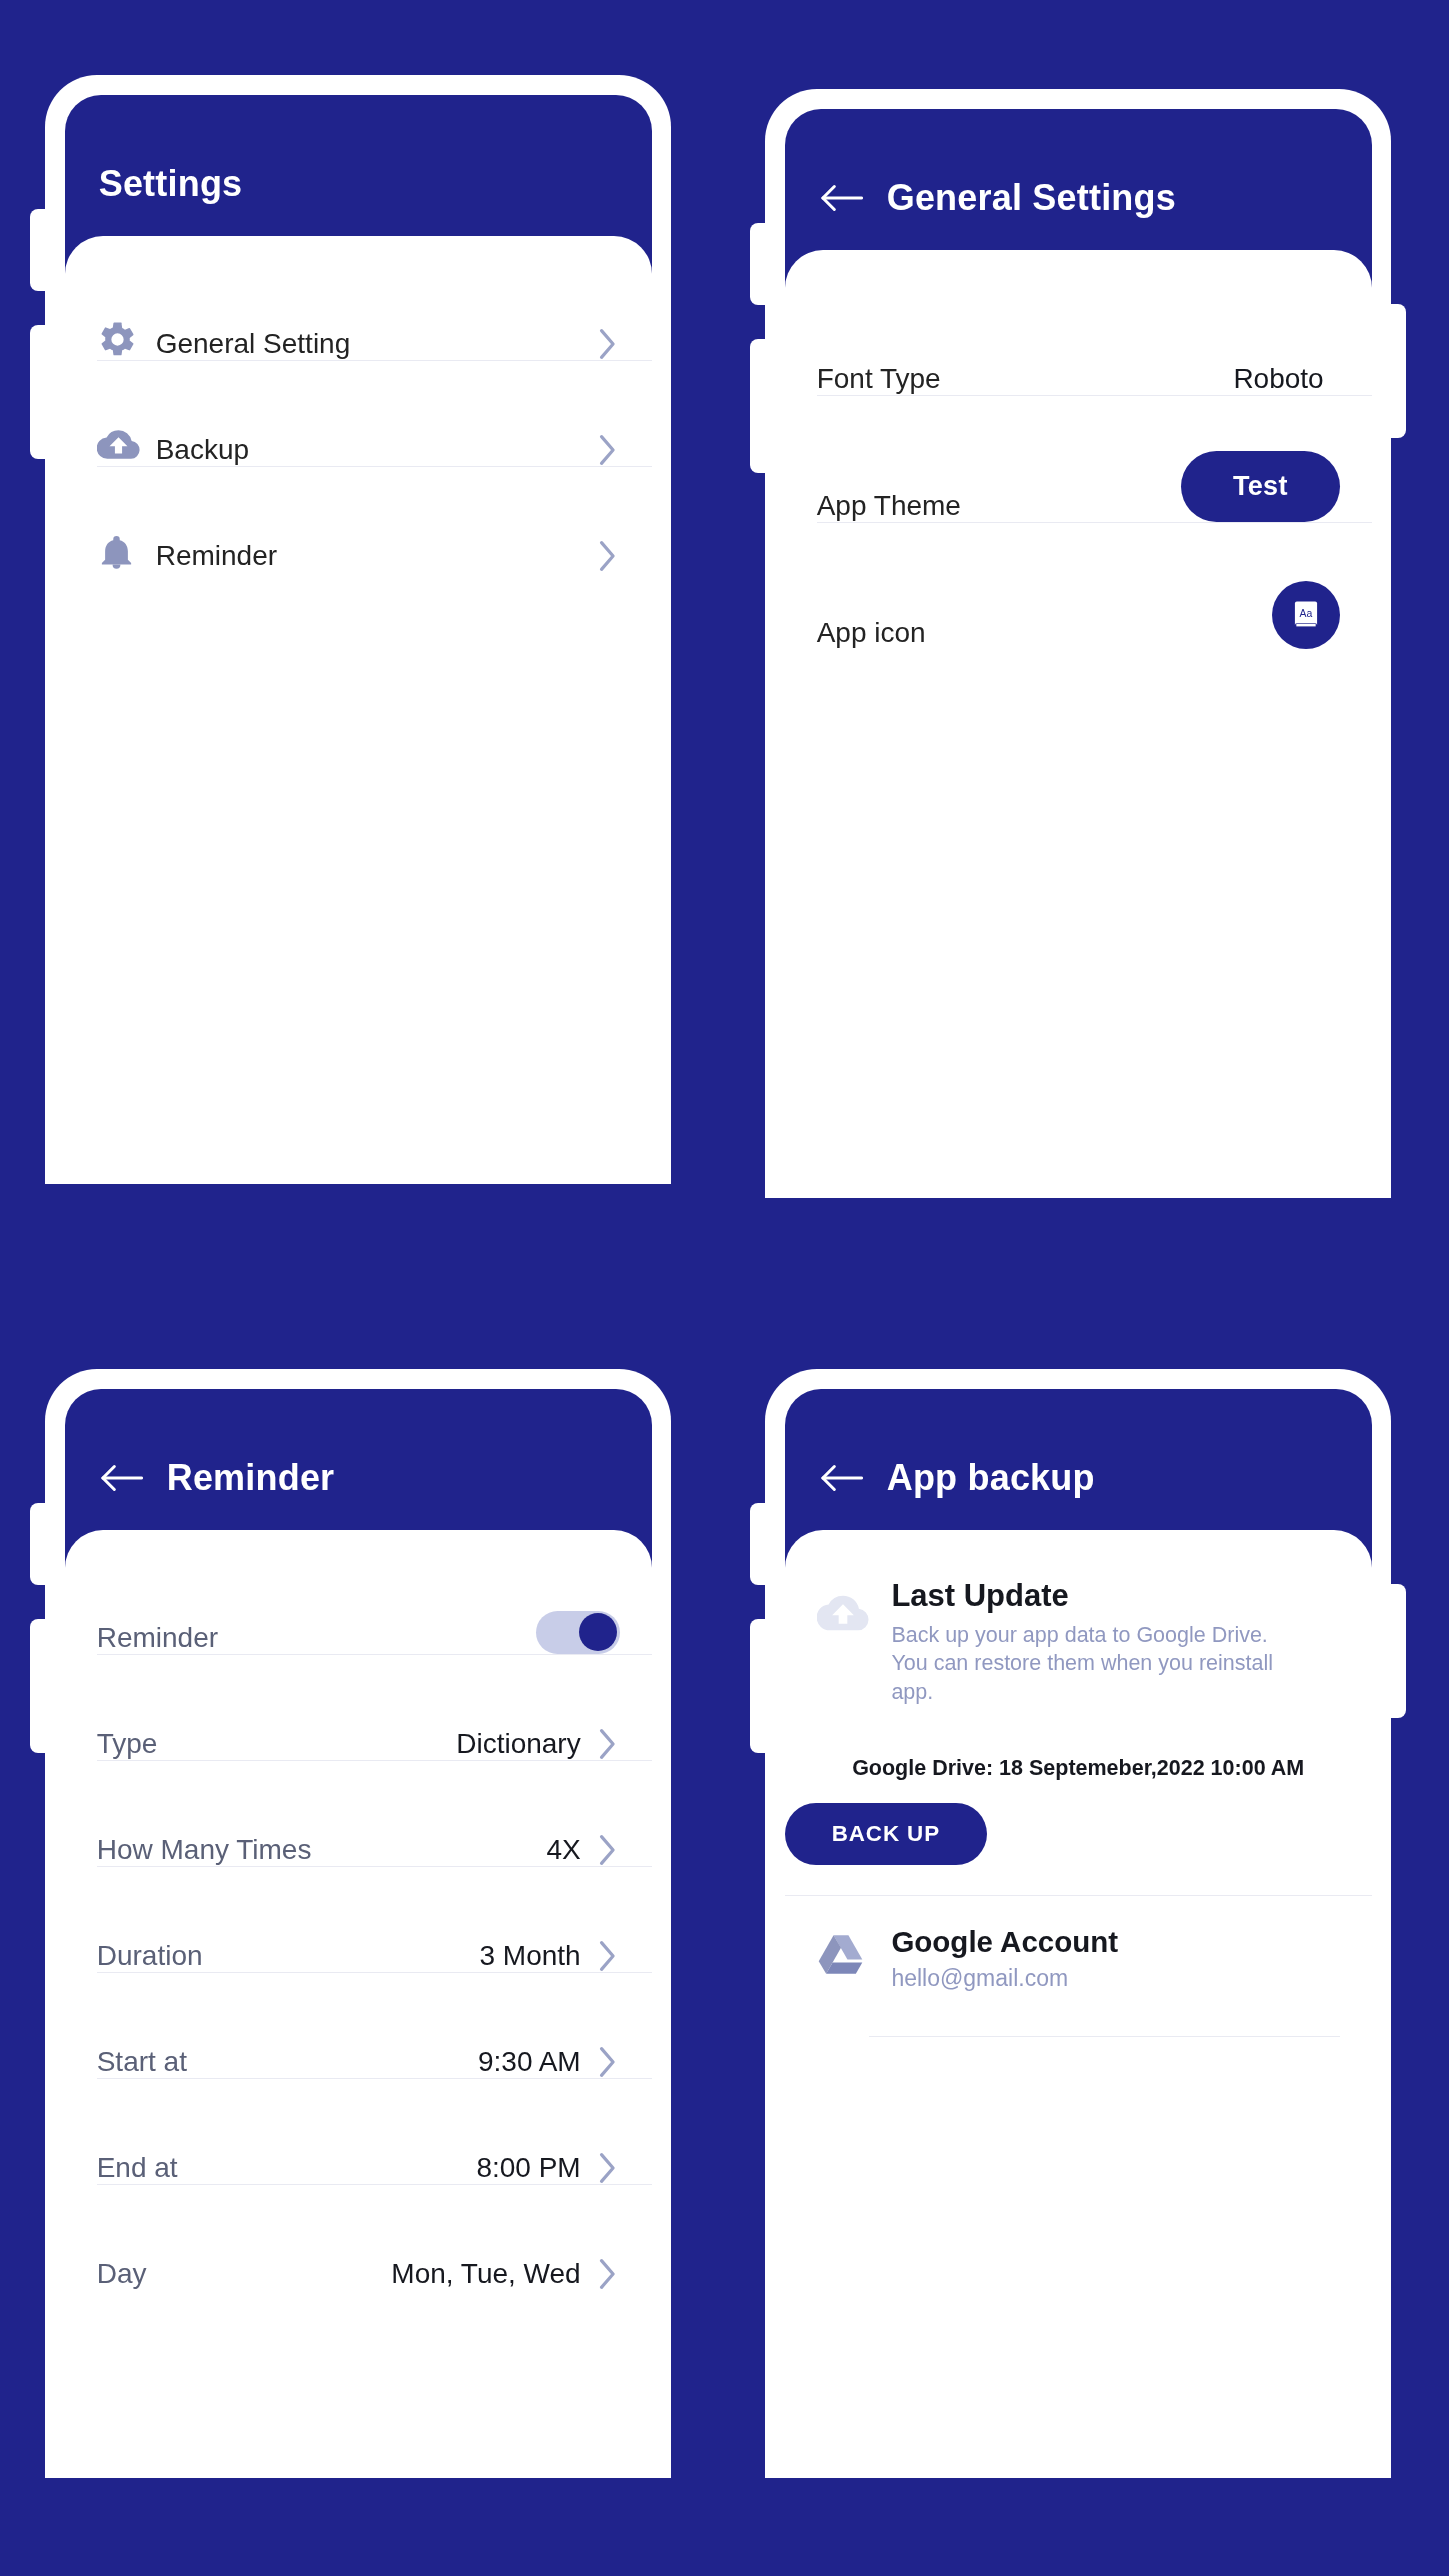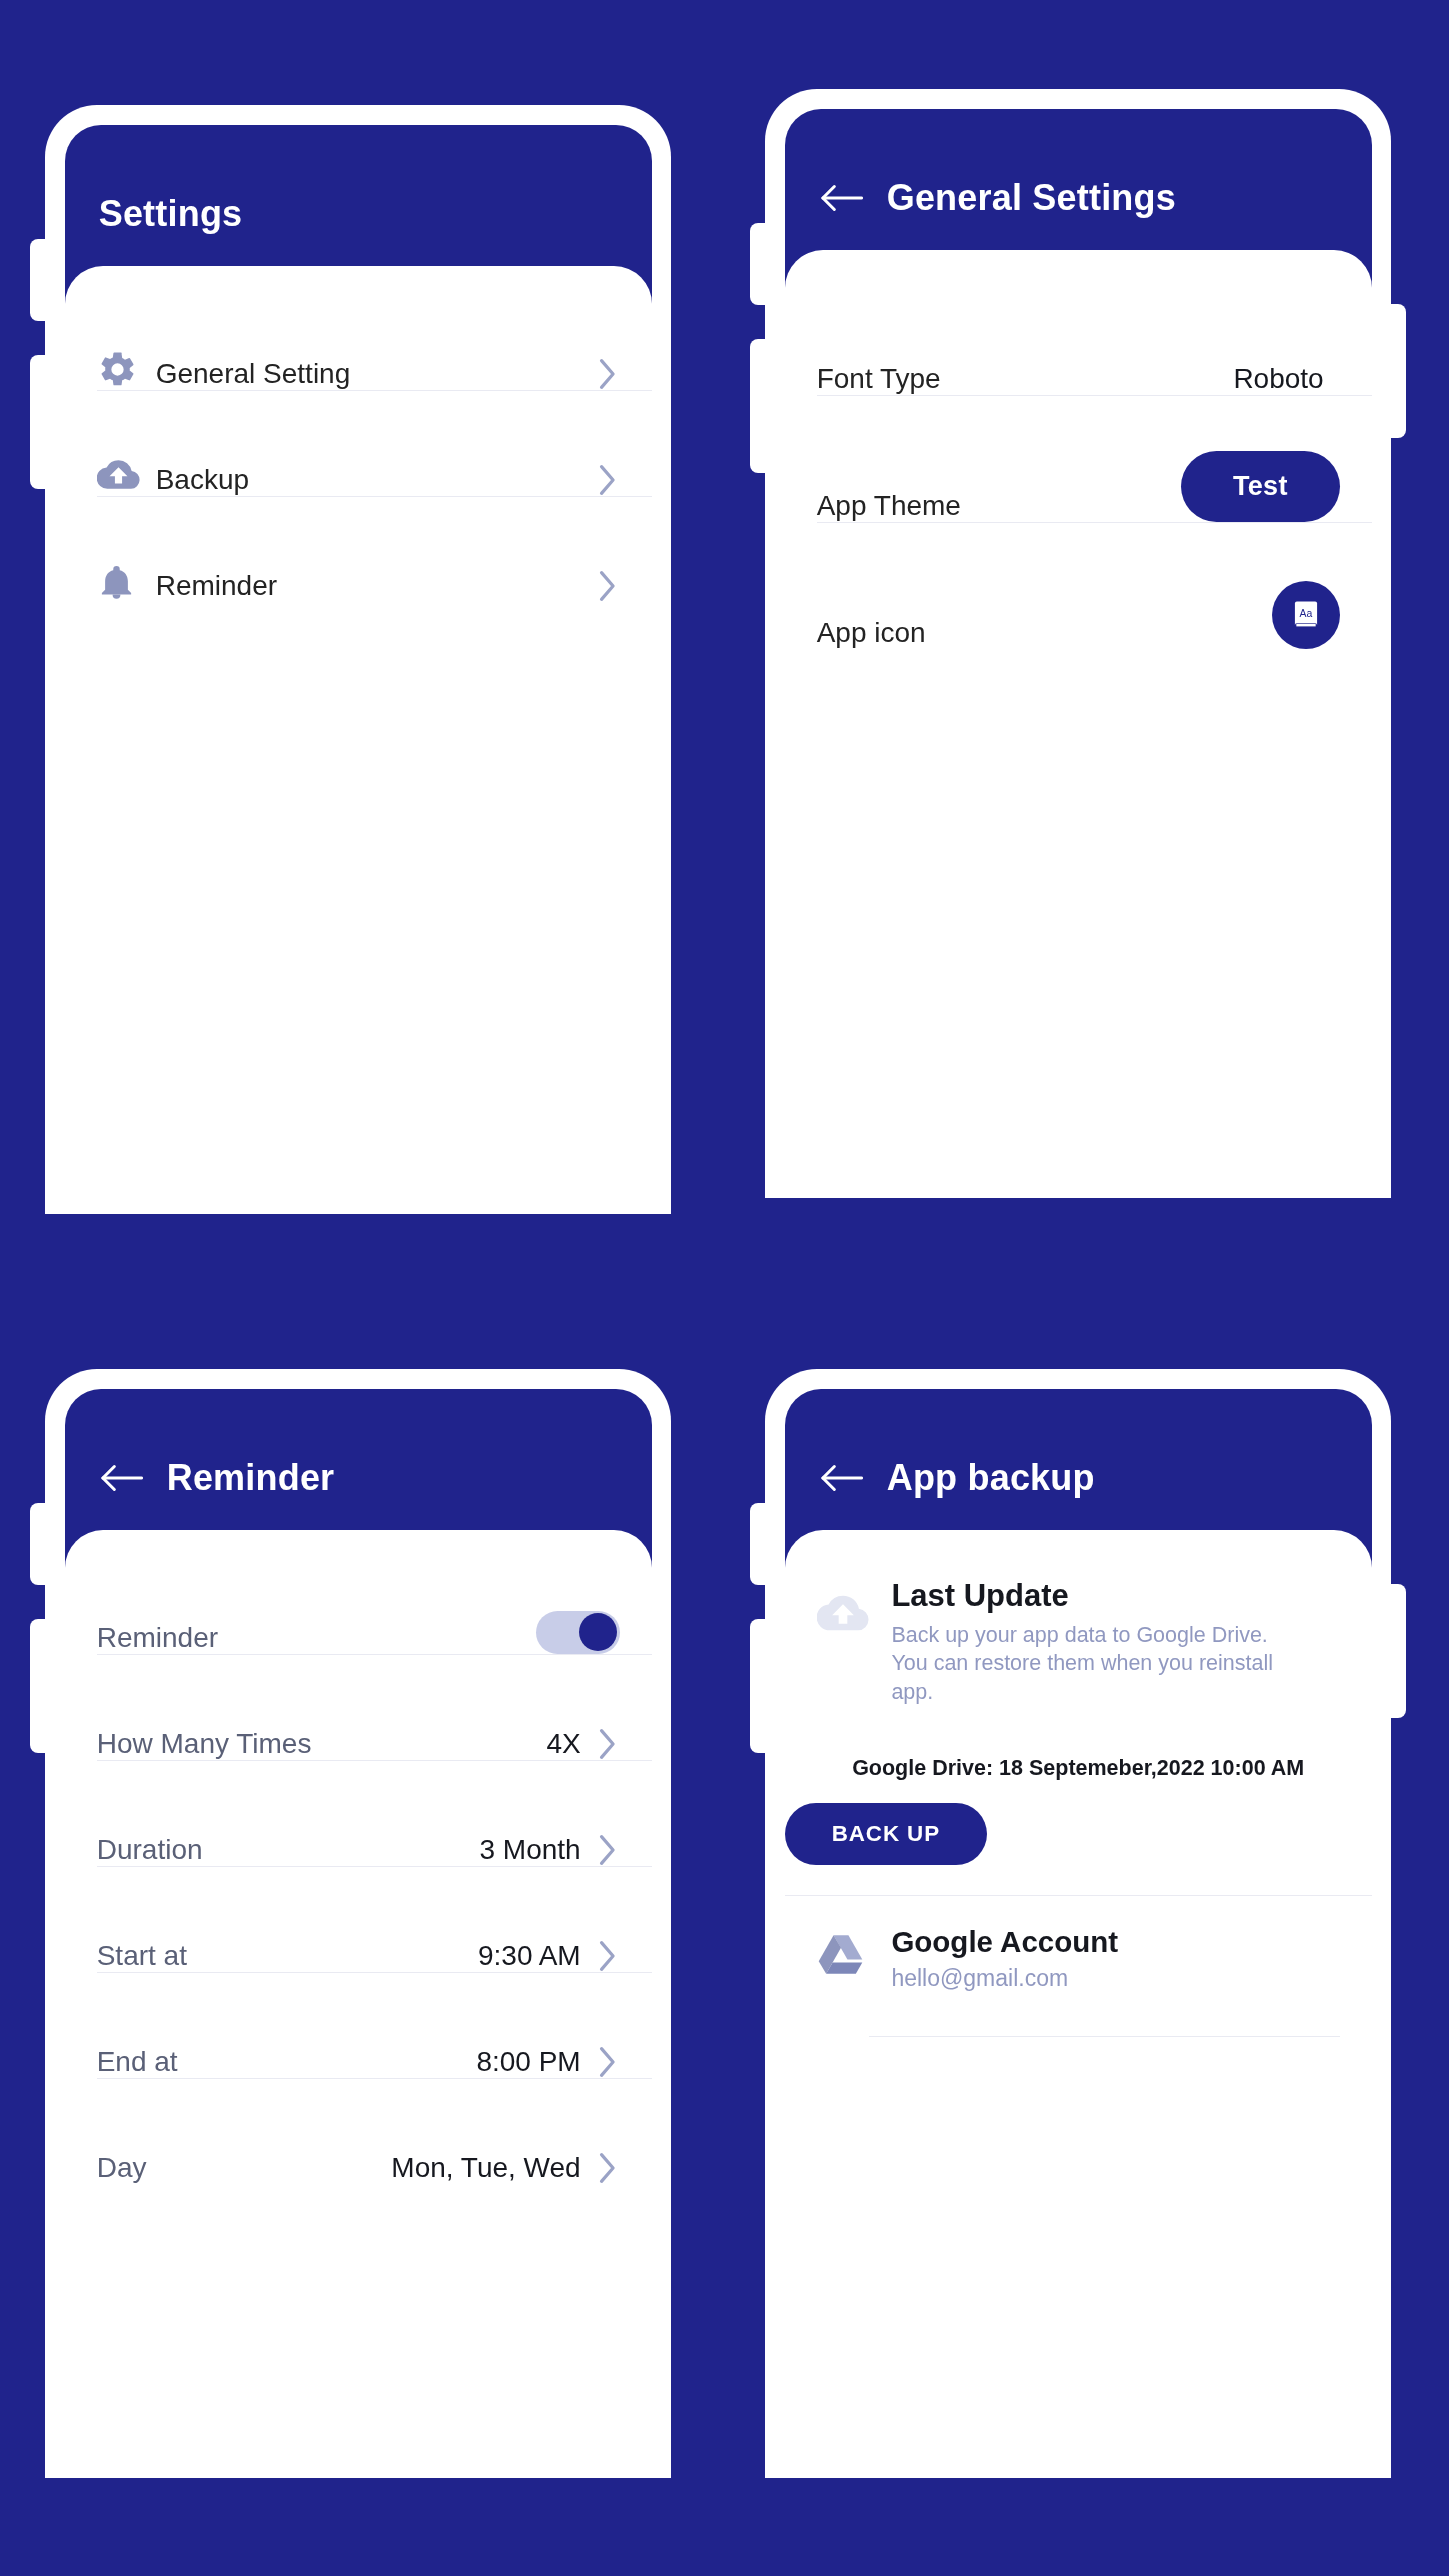--- a/index.html
+++ b/index.html
@@ -18,21 +18,21 @@
     height: 2576px;
     background: #20238c;
   }
 
   
   .phone {
     position: absolute;
     width: 626px;
     height: 1109px;
   }
-  .phone.p1 { left: 45px;  top: 105px; }
+  .phone.p1 { left: 45px;  top: 75px; }
   .phone.p2 { left: 765px; top: 89px; }
   .phone.p3 { left: 45px;  top: 1369px; }
   .phone.p4 { left: 765px; top: 1369px; }
 
   
   .bezel {
     position: absolute;
     left: 0; top: 0;
     width: 626px;
     height: 1109px;
@@ -377,20 +377,29 @@
 
       <div class="sheet">
 
         <div class="row">
           <span class="row-label muted">Reminder</span>
           <span class="toggle">
             <span class="knob"></span>
           </span>
         </div>
 
+        <div class="row">
+          <span class="row-label muted">Type</span>
+          <span class="row-value">Dictionary</span>
+          <span class="chev">
+            <svg width="21.5" height="32" viewBox="0 0 10 18" fill="none" stroke="#9ba3c6" stroke-width="1.8" stroke-linecap="round" stroke-linejoin="round">
+                <path d="M1.5 1.5L8 9l-6.5 7.5"></path>
+              </svg>
+          </span>
+        </div>
 
         <div class="row">
           <span class="row-label muted">How Many Times</span>
           <span class="row-value">4X</span>
           <span class="chev">
             <svg width="21.5" height="32" viewBox="0 0 10 18" fill="none" stroke="#9ba3c6" stroke-width="1.8" stroke-linecap="round" stroke-linejoin="round">
                 <path d="M1.5 1.5L8 9l-6.5 7.5"></path>
               </svg>
           </span>
         </div>

